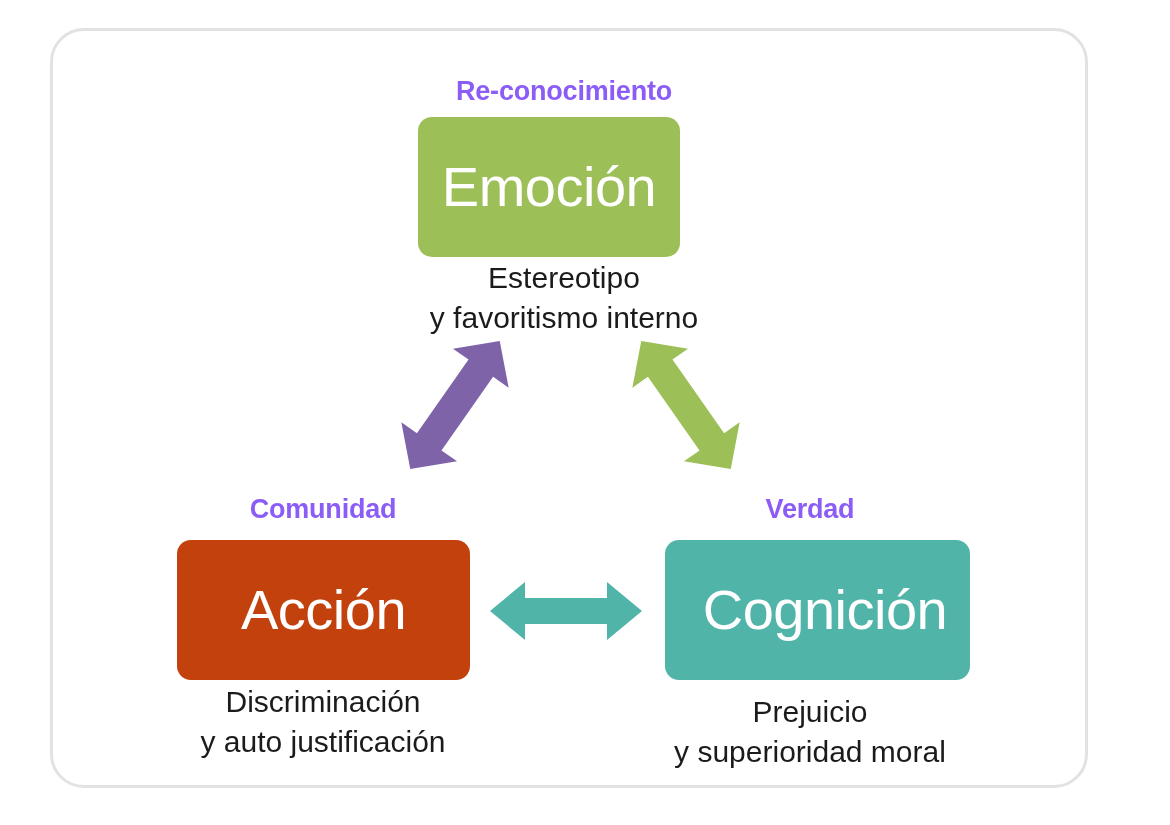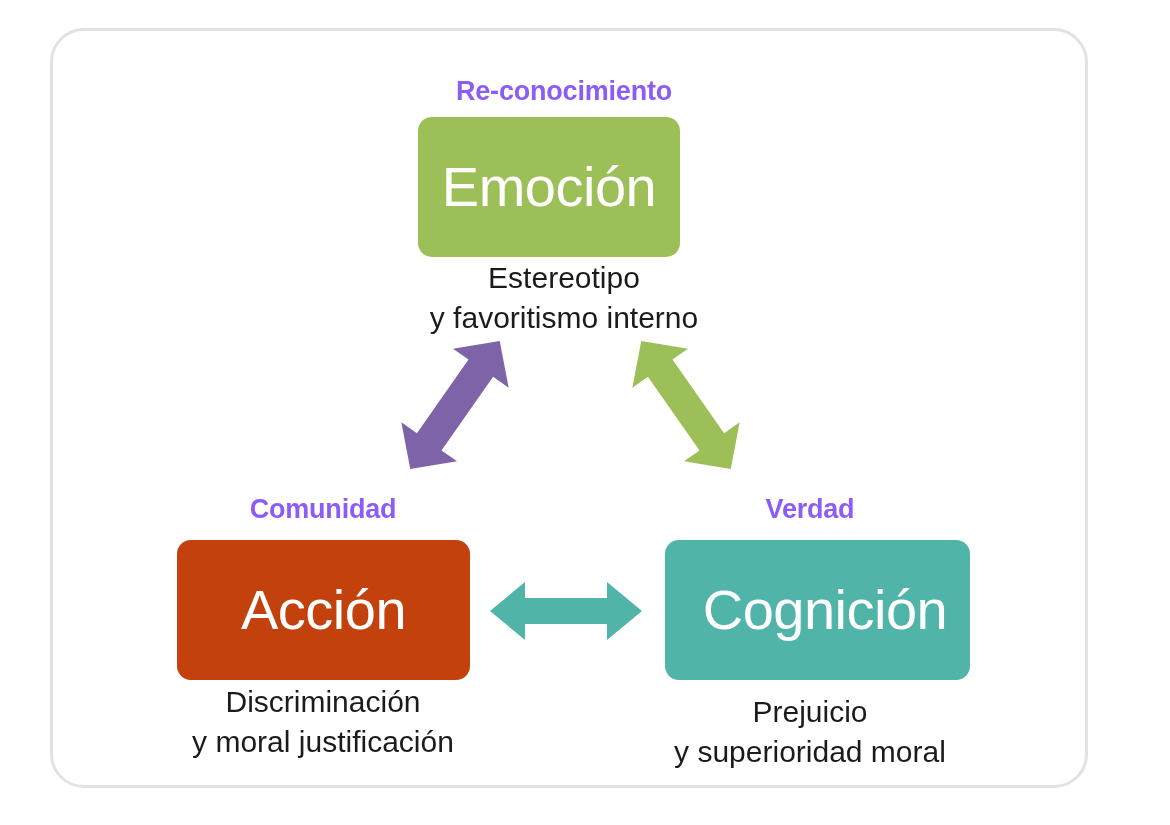--- a/index.html
+++ b/index.html
@@ -167,21 +167,21 @@
       <span class="line">Estereotipo</span>
       <span class="line">y favoritismo interno</span>
     </div>
   </div>
 
   <div class="node" id="node-accion">
     <div class="node-heading">Comunidad</div>
     <div class="node-box" id="box-accion" style="background: #c2410c;">Acción</div>
     <div class="node-caption">
       <span class="line">Discriminación</span>
-      <span class="line">y moral justificación</span>
+      <span class="line">y auto justificación</span>
     </div>
   </div>
 
   <div class="node" id="node-cognicion">
     <div class="node-heading">Verdad</div>
     <div class="node-box" id="box-cognicion" style="background: rgb(81, 180, 169); padding-left: 15px;">Cognición</div>
     <div class="node-caption">
       <span class="line">Prejuicio</span>
       <span class="line">y superioridad  moral</span>
     </div>

